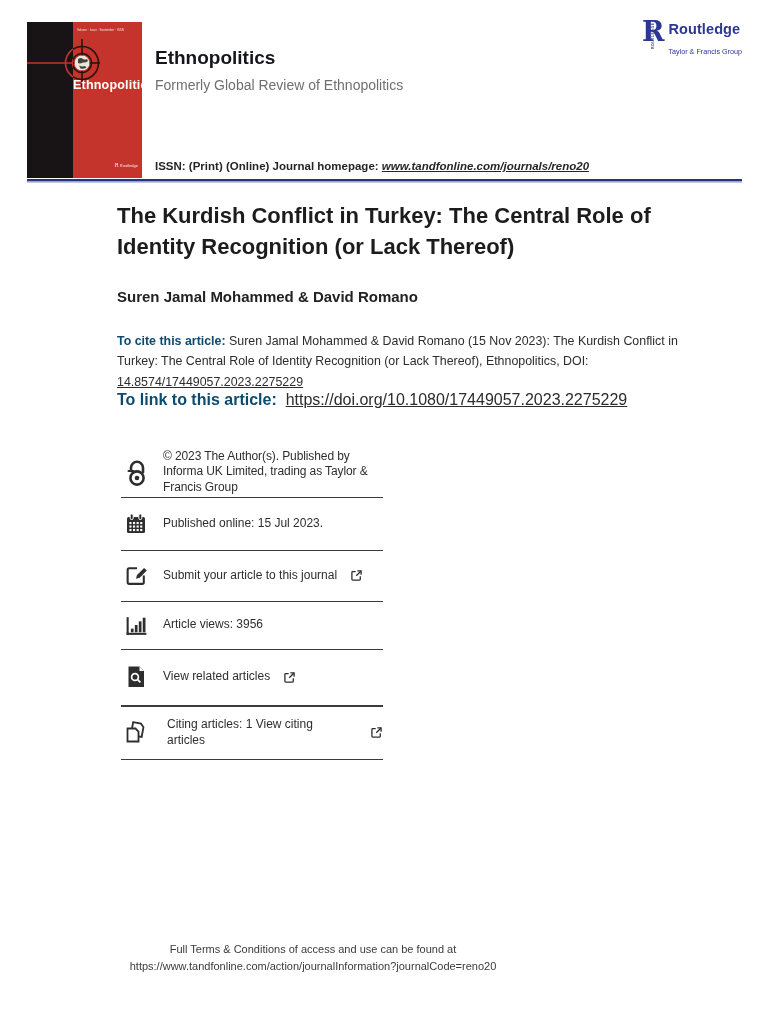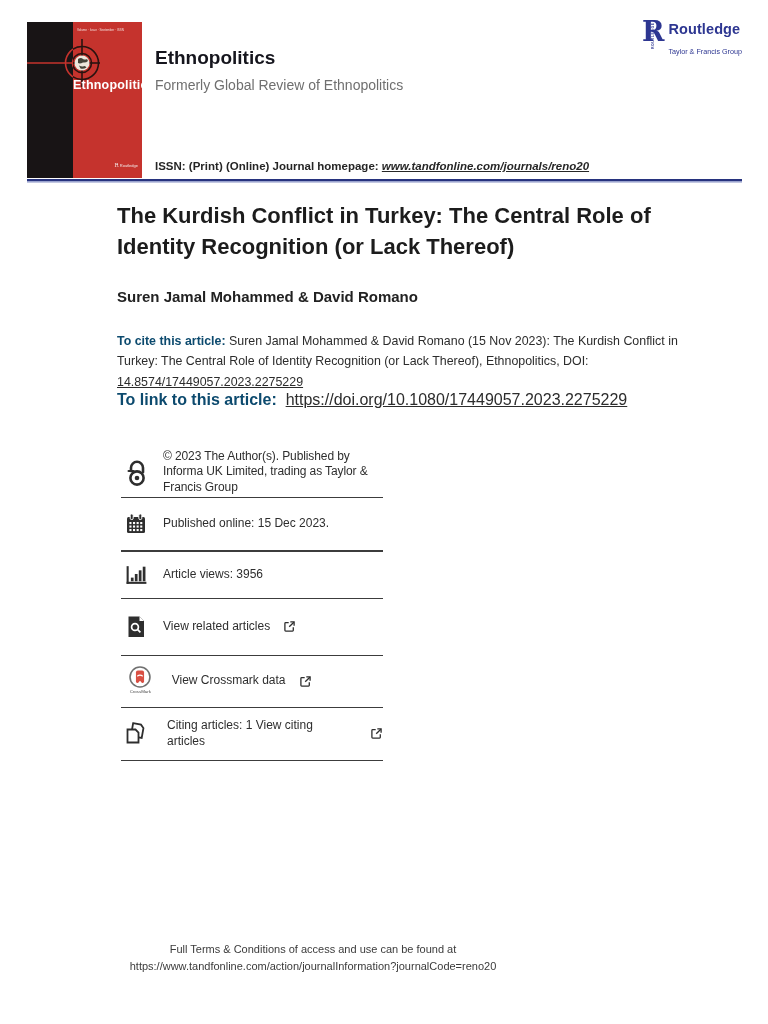--- a/index.html
+++ b/index.html
@@ -174,24 +174,41 @@
               <rect x="9" y="13.5" width="2.1" height="2.1"></rect>
               <rect x="12.6" y="13.5" width="2.1" height="2.1"></rect>
               <rect x="16.2" y="13.5" width="2.1" height="2.1"></rect>
             <rect x="5.4" y="17" width="2.1" height="2.1"></rect>
               <rect x="9" y="17" width="2.1" height="2.1"></rect>
               <rect x="12.6" y="17" width="2.1" height="2.1"></rect>
               <rect x="16.2" y="17" width="2.1" height="2.1"></rect>
           </g>
         </svg>
       </span>
-      <span class="rlabel">Published online: 15 Dec 2023.</span>
-    </div>
-    <div class="rule"></div>
-
+      <span class="rlabel">Published online: 15 Jul 2023.</span>
+    </div>
+    <div class="rule"></div>
+
+    <div class="row row-sub">
+      <span class="ric">
+        <svg width="25" height="25" viewBox="0 0 24 24">
+          <rect x="3.5" y="5" width="15.5" height="15" rx="1.5" fill="none" stroke="#2e2e2e" stroke-width="2"></rect>
+          <rect x="12.5" y="2.5" width="11" height="9.5" fill="#ffffff"></rect>
+          <path d="M12.5 11.5 l6.8-6.8 2.6 2.6 -6.8 6.8 -3.6 1z" fill="#2e2e2e"></path>
+        </svg>
+      </span>
+      <span class="rlabel">Submit your article to this journal</span>
+      <span class="ext">
+        <svg width="13" height="13" viewBox="0 0 24 24">
+          <path d="M19 13.5 V19 a1.5 1.5 0 0 1 -1.5 1.5 H5 A1.5 1.5 0 0 1 3.5 19 V6.5 A1.5 1.5 0 0 1 5 5 h5.5" fill="none" stroke="#2e2e2e" stroke-width="2.4"></path>
+          <path d="M13.5 3.5 H20.5 V10.5" fill="none" stroke="#2e2e2e" stroke-width="2.4"></path>
+          <line x1="11.5" y1="12.5" x2="20" y2="4" stroke="#2e2e2e" stroke-width="2.4"></line>
+        </svg>
+      </span>
+    </div>
     <div class="rule"></div>
 
     <div class="row row-views">
       <span class="ric">
         <svg width="25" height="25" viewBox="0 0 24 24">
           <line x1="3.5" y1="4" x2="3.5" y2="21" stroke="#2e2e2e" stroke-width="2"></line>
           <line x1="2.5" y1="20" x2="21.5" y2="20" stroke="#2e2e2e" stroke-width="2"></line>
           <rect x="6.6" y="15" width="2.6" height="3.5" fill="#2e2e2e"></rect>
           <rect x="10.4" y="11.5" width="2.6" height="7" fill="#2e2e2e"></rect>
           <rect x="14.2" y="8" width="2.6" height="10.5" fill="#2e2e2e"></rect>
@@ -215,39 +232,20 @@
       <span class="ext">
         <svg width="13" height="13" viewBox="0 0 24 24">
           <path d="M19 13.5 V19 a1.5 1.5 0 0 1 -1.5 1.5 H5 A1.5 1.5 0 0 1 3.5 19 V6.5 A1.5 1.5 0 0 1 5 5 h5.5" fill="none" stroke="#2e2e2e" stroke-width="2.4"></path>
           <path d="M13.5 3.5 H20.5 V10.5" fill="none" stroke="#2e2e2e" stroke-width="2.4"></path>
           <line x1="11.5" y1="12.5" x2="20" y2="4" stroke="#2e2e2e" stroke-width="2.4"></line>
         </svg>
       </span>
     </div>
     <div class="rule"></div>
 
-    <div class="row row-cm">
-      <span class="ric">
-        <svg width="24" height="24" viewBox="0 0 26 26">
-          <circle cx="13" cy="13" r="10.8" fill="none" stroke="#707070" stroke-width="1.7"></circle>
-          <rect x="8.6" y="6" width="8.8" height="13.5" rx="2" fill="#d94f43"></rect>
-          <path d="M10.8 19.5 l2.2-2.4 2.2 2.4 z" fill="#ffffff"></path>
-          <path d="M10 12.2 q3 -2.6 6 0" stroke="#ffffff" stroke-width="1.2" fill="none"></path>
-        </svg>
-        <span class="cm-caption">CrossMark</span>
-      </span>
-      <span class="rlabel">View Crossmark data</span>
-      <span class="ext">
-        <svg width="13" height="13" viewBox="0 0 24 24">
-          <path d="M19 13.5 V19 a1.5 1.5 0 0 1 -1.5 1.5 H5 A1.5 1.5 0 0 1 3.5 19 V6.5 A1.5 1.5 0 0 1 5 5 h5.5" fill="none" stroke="#2e2e2e" stroke-width="2.4"></path>
-          <path d="M13.5 3.5 H20.5 V10.5" fill="none" stroke="#2e2e2e" stroke-width="2.4"></path>
-          <line x1="11.5" y1="12.5" x2="20" y2="4" stroke="#2e2e2e" stroke-width="2.4"></line>
-        </svg>
-      </span>
-    </div>
     <div class="rule"></div>
 
     <div class="row row-cit">
       <span class="ric">
         <svg width="26" height="26" viewBox="0 0 26 26">
           <g transform="rotate(10 14 9)">
             <path d="M9 3 h8 l3 3 V16 H9 z" fill="#ffffff" stroke="#2e2e2e" stroke-width="1.8"></path>
           </g>
           <path d="M4.5 8.5 h8 l3 3 V21.5 H4.5 z" fill="#ffffff" stroke="#2e2e2e" stroke-width="1.8"></path>
         </svg>

